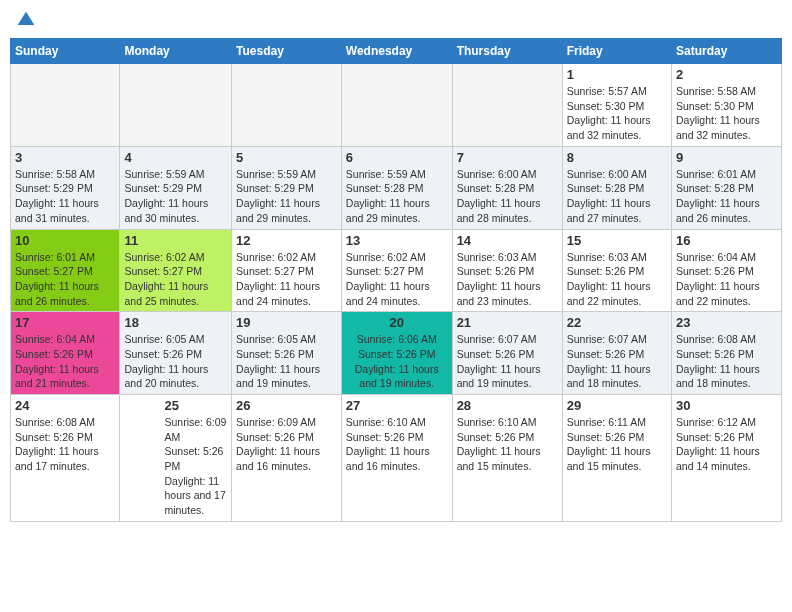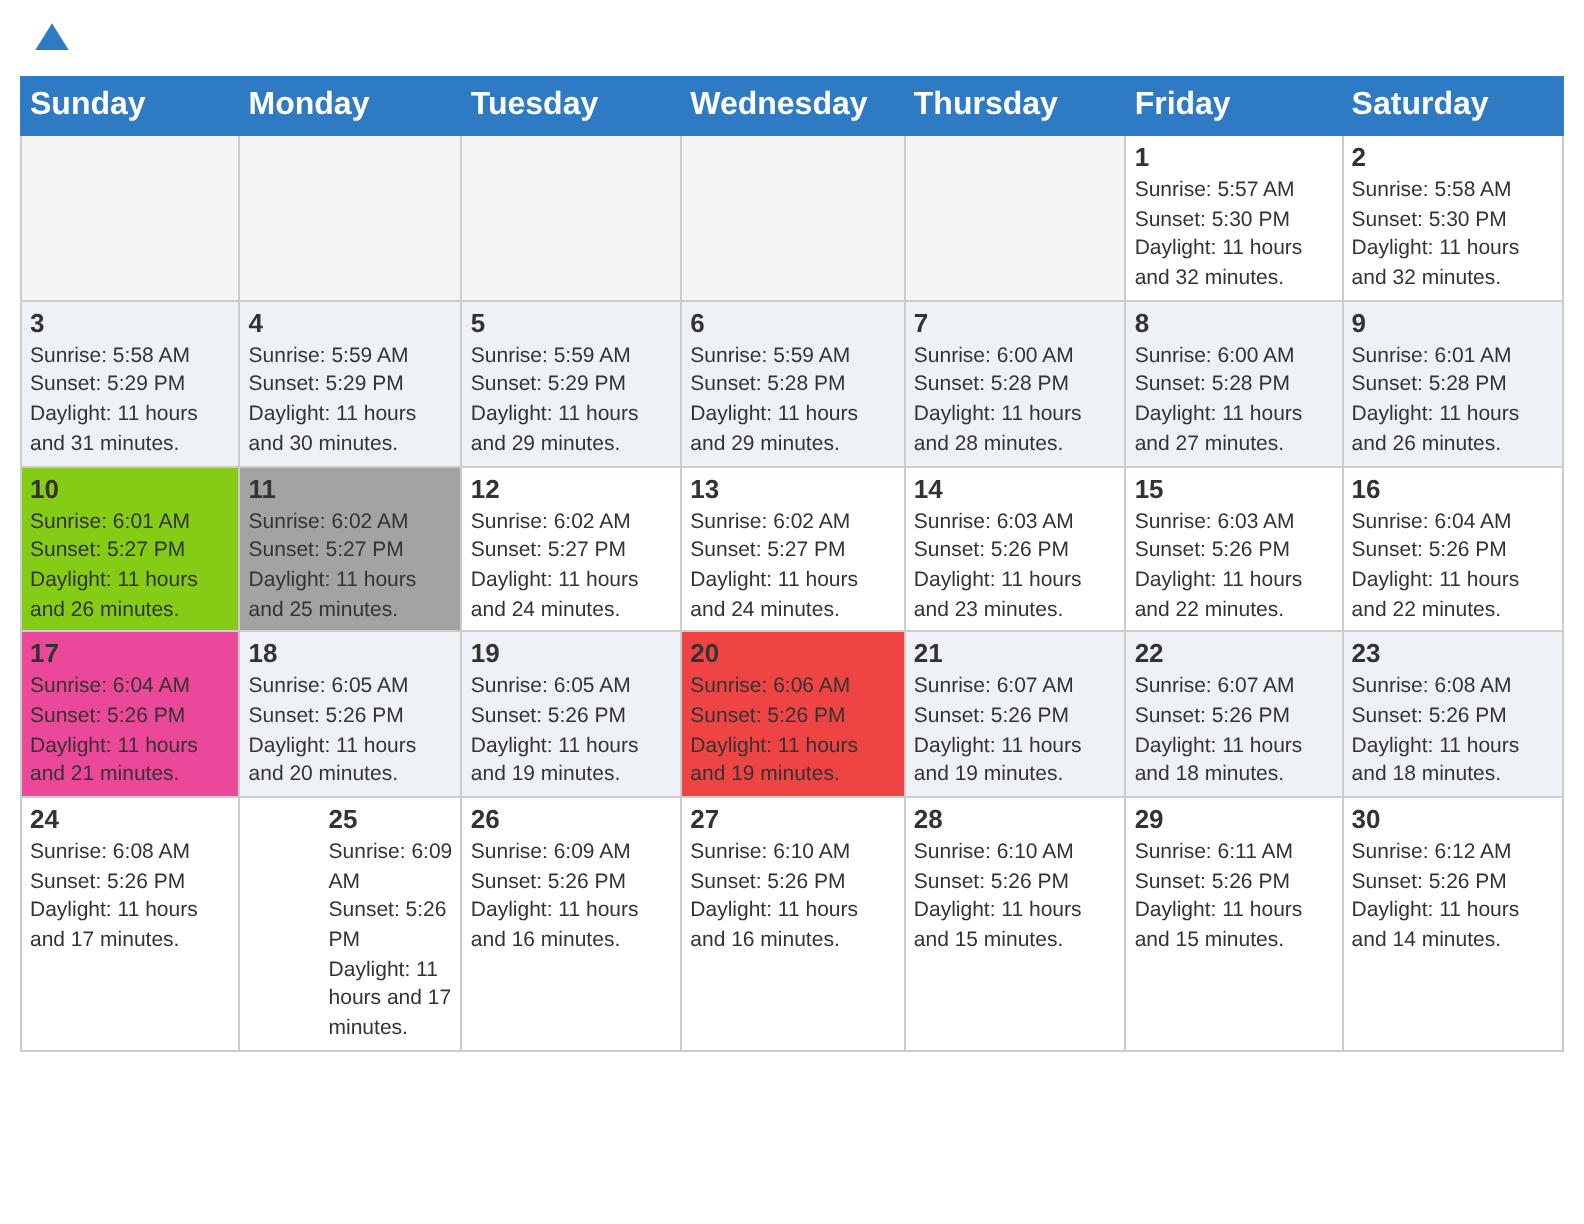--- a/index.html
+++ b/index.html
@@ -57,21 +57,21 @@
     .calendar {
       width: 100%;
       border-collapse: collapse;
       font-size: 11px;
     }
     .calendar th {
       background: #2e7bc4;
       color: #fff;
       padding: 5px 4px;
       text-align: left;
-      font-size: 16px;
+      font-size: 12px;
       font-weight: bold;
       border: 1px solid #2e7bc4;
     }
     .calendar td {
       border: 1px solid #ccc;
       vertical-align: top;
       padding: 3px 4px;
       width: 113px;
       height: 80px;
       background: #fff;
@@ -167,21 +167,21 @@
         <td style="background: rgb(238, 242, 247);">
           <span class="day-number">9</span>
           <div class="day-info">Sunrise: 6:01 AM<br>Sunset: 5:28 PM<br>Daylight: 11 hours and 26 minutes.</div>
         </td>
       </tr>
       <tr>
         <td style="background: #84cc16;">
           <span class="day-number">10</span>
           <div class="day-info">Sunrise: 6:01 AM<br>Sunset: 5:27 PM<br>Daylight: 11 hours and 26 minutes.</div>
         </td>
-        <td style="background: #a3a3a3;">
+        <td style="background: #bef264;">
           <span class="day-number">11</span>
           <div class="day-info">Sunrise: 6:02 AM<br>Sunset: 5:27 PM<br>Daylight: 11 hours and 25 minutes.</div>
         </td>
         <td style="background: rgb(255, 255, 255);">
           <span class="day-number">12</span>
           <div class="day-info">Sunrise: 6:02 AM<br>Sunset: 5:27 PM<br>Daylight: 11 hours and 24 minutes.</div>
         </td>
         <td style="background: rgb(255, 255, 255);">
           <span class="day-number">13</span>
           <div class="day-info">Sunrise: 6:02 AM<br>Sunset: 5:27 PM<br>Daylight: 11 hours and 24 minutes.</div>
@@ -205,21 +205,21 @@
           <div class="day-info">Sunrise: 6:04 AM<br>Sunset: 5:26 PM<br>Daylight: 11 hours and 21 minutes.</div>
         </td>
         <td style="background: rgb(238, 242, 247);">
           <span class="day-number">18</span>
           <div class="day-info">Sunrise: 6:05 AM<br>Sunset: 5:26 PM<br>Daylight: 11 hours and 20 minutes.</div>
         </td>
         <td style="background: rgb(238, 242, 247);">
           <span class="day-number">19</span>
           <div class="day-info">Sunrise: 6:05 AM<br>Sunset: 5:26 PM<br>Daylight: 11 hours and 19 minutes.</div>
         </td>
-        <td style="background: #ef4444;">
+        <td style="background: #14b8a6; text-align: center;">
           <span class="day-number">20</span>
           <div class="day-info">Sunrise: 6:06 AM<br>Sunset: 5:26 PM<br>Daylight: 11 hours and 19 minutes.</div>
         </td>
         <td style="background: rgb(238, 242, 247);">
           <span class="day-number">21</span>
           <div class="day-info">Sunrise: 6:07 AM<br>Sunset: 5:26 PM<br>Daylight: 11 hours and 19 minutes.</div>
         </td>
         <td style="background: rgb(238, 242, 247);">
           <span class="day-number">22</span>
           <div class="day-info">Sunrise: 6:07 AM<br>Sunset: 5:26 PM<br>Daylight: 11 hours and 18 minutes.</div>

